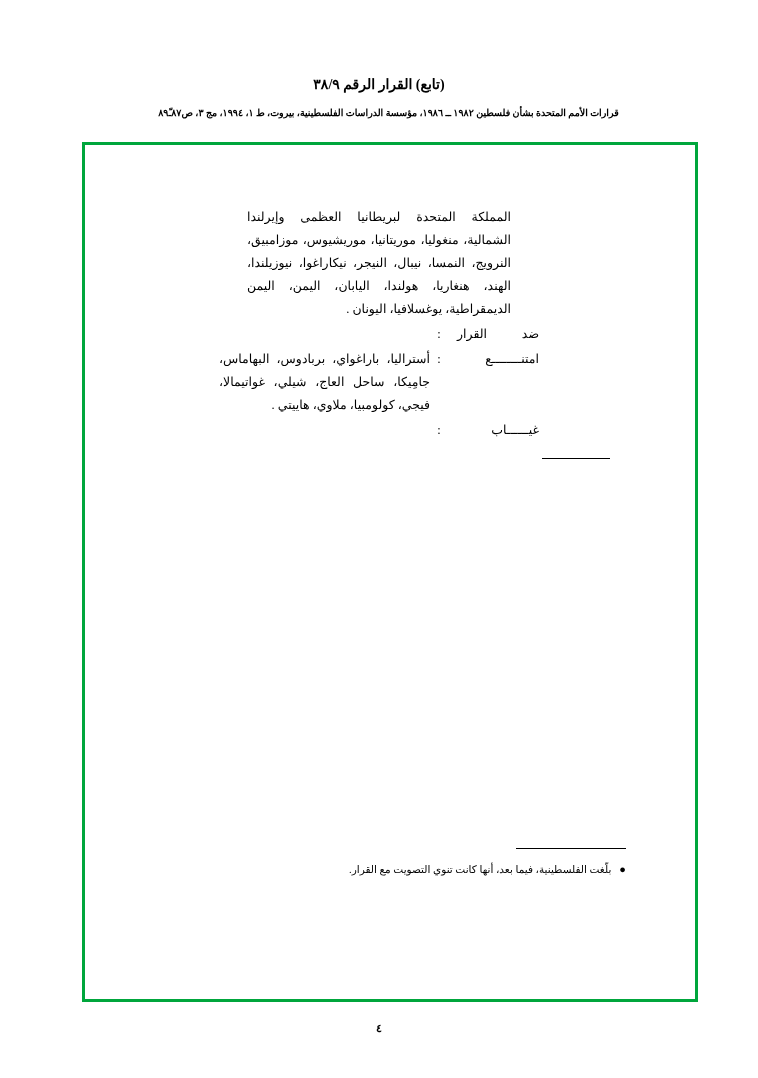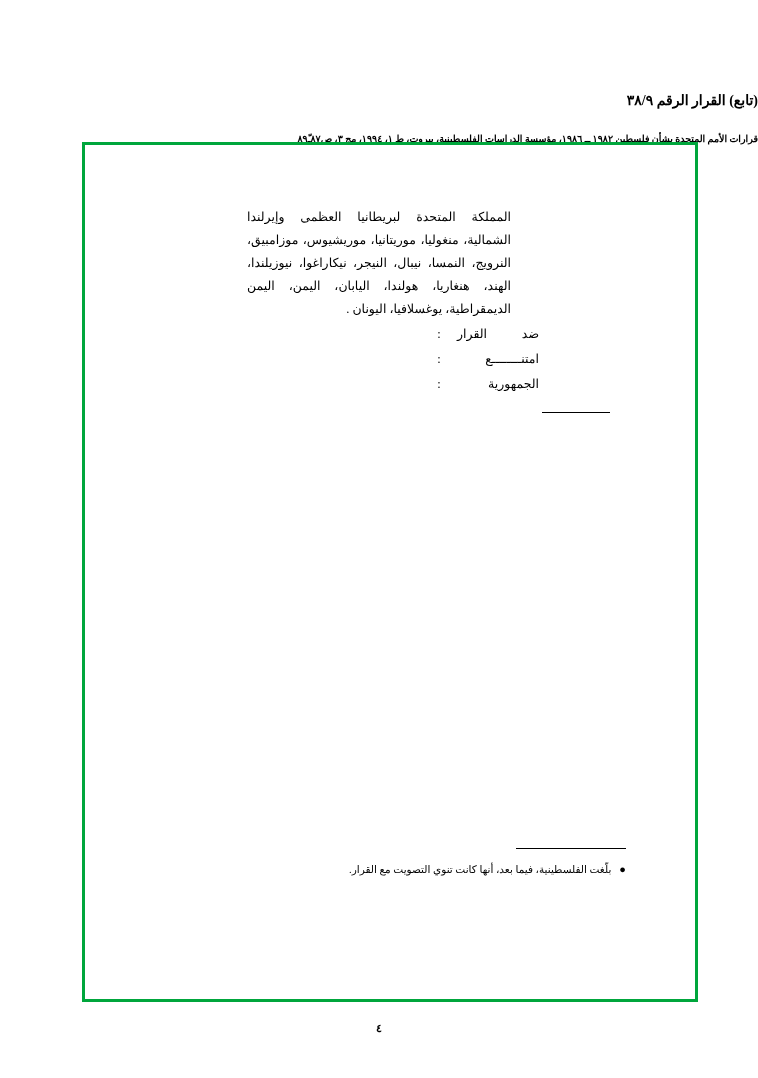--- a/index.html
+++ b/index.html
@@ -15,32 +15,33 @@
     position: relative;
     overflow: hidden;
   }
   .page {
     position: absolute;
     inset: 0;
   }
   
   .header {
     position: absolute;
-    top: 92px;
+    top: 76px;
     left: 0;
     right: 0;
+    text-align: center;
   }
   .header .title {
     font-size: 14px;
     font-weight: bold;
     letter-spacing: 0px;
     direction: rtl;
   }
   .header .subtitle {
-    margin-top: 24px;
+    margin-top: 14px;
     font-size: 9.5px;
     font-weight: bold;
     direction: rtl;
     white-space: nowrap;
     padding-left: 19px;
   }
   
   .frame {
     position: absolute;
     top: 142px;
@@ -167,24 +168,25 @@
     <div class="block">
 
       <div class="vote-row">
         <div class="vote-label">ضد القرار</div>
         <div class="vote-colon">:</div>
       </div>
 
       <div class="vote-row">
         <div class="vote-label">امتنــــــــع</div>
         <div class="vote-colon">:</div>
+        <div class="vote-list centered-last">أستراليا، باراغواي، بربادوس، البهاماس، جامِيكا، ساحل العاج، شيلي، غواتيمالا، فيجي، كولومبيا، ملاوي، هاييتي .</div>
       </div>
 
       <div class="vote-row">
-        <div class="vote-label">الجمهورية</div>
+        <div class="vote-label">غيــــــاب</div>
         <div class="vote-colon">:</div>
       </div>
 
     </div>
 
     <div class="rule"></div>
   </div>
 
   <div class="footnote">
     <div class="footnote-rule"></div>

